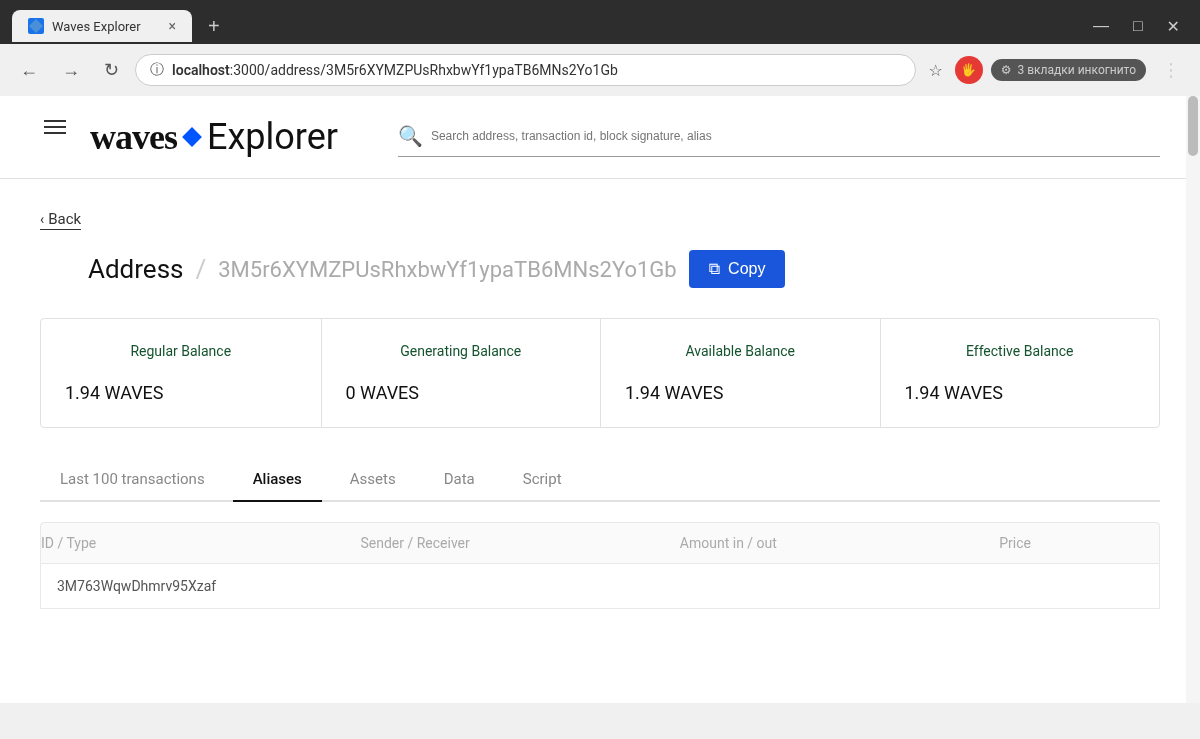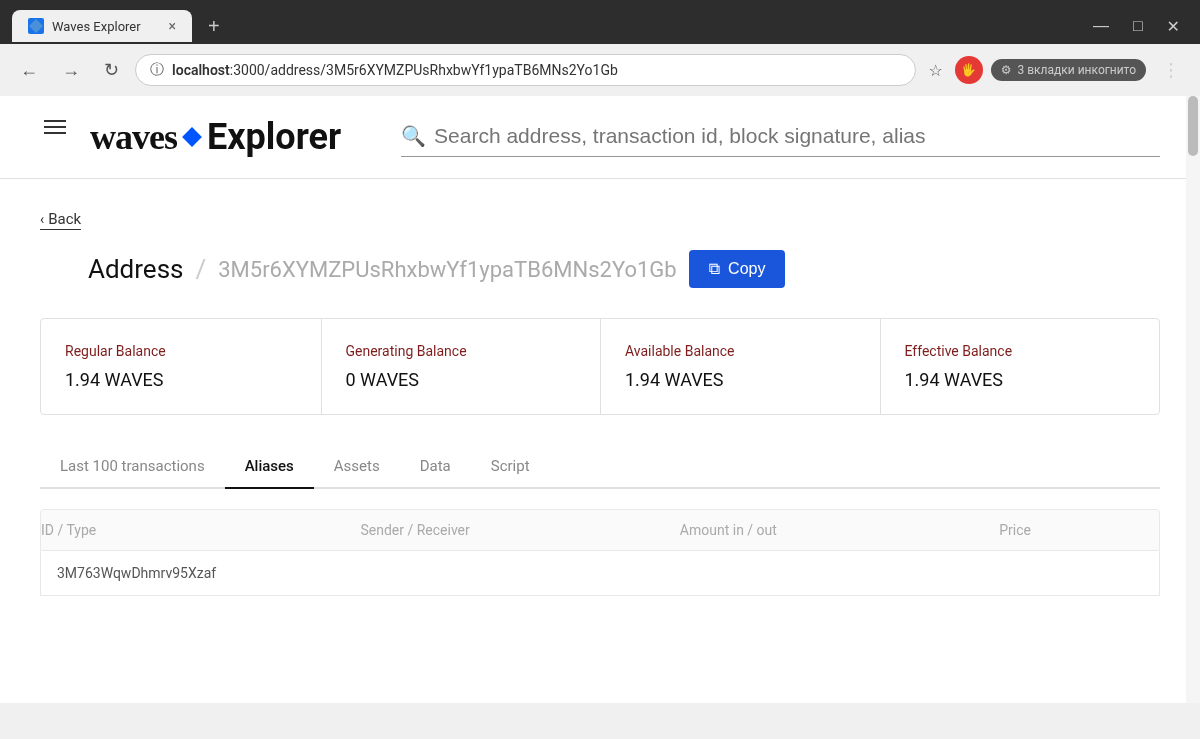--- a/index.html
+++ b/index.html
@@ -33,47 +33,47 @@
     .scrollbar-track { position: absolute; right: 0; top: 0; width: 14px; height: 100%; background: #f5f5f5; }
     .scrollbar-thumb { position: absolute; right: 2px; top: 0; width: 10px; height: 60px; background: #bbb; border-radius: 5px; }
 
     
     .app-header { display: flex; align-items: flex-start; padding: 20px 40px; border-bottom: 1px solid #e0e0e0; gap: 20px; }
     .hamburger { background: none; border: none; cursor: pointer; display: flex; flex-direction: column; gap: 4px; padding: 4px; }
     .hamburger span { display: block; width: 22px; height: 2px; background: #333; }
     .logo { display: flex; align-items: center; gap: 4px; }
     .logo-waves { font-size: 36px; font-weight: 700; color: #111; font-family: 'Georgia', serif; letter-spacing: -1px; }
     .logo-diamond { width: 14px; height: 14px; background: #0155ff; transform: rotate(45deg); display: inline-block; margin: 0 4px; }
-    .logo-explorer { font-size: 36px; font-weight: 700; color: #111; }
+    .logo-explorer { font-size: 36px; font-weight: 400; color: #111; }
     .search-bar { flex: 1; display: flex; align-items: center; border-bottom: 1px solid #999; padding: 8px 0; gap: 8px; margin-left: 40px; }
     .search-icon { color: #555; font-size: 20px; }
-    .search-input { border: none; outline: none; flex: 1; font-size: 21px; color: #333; background: transparent; }
+    .search-input { border: none; outline: none; flex: 1; font-size: 12px; color: #333; background: transparent; }
 
     
     .main-content { padding: 30px 40px; }
     .back-link { color: #333; text-decoration: none; font-size: 15px; display: inline-flex; align-items: center; gap: 4px; margin-bottom: 20px; border-bottom: 1px solid #333; padding-bottom: 1px; cursor: pointer; }
     .back-chevron { font-size: 14px; }
 
     .address-section { display: flex; align-items: center; gap: 12px; margin-bottom: 30px; margin-left: 48px; }
     .address-label { font-size: 26px; font-weight: 400; color: #111; }
     .address-slash { font-size: 26px; color: #ccc; }
     .address-hash { font-size: 22px; color: #aaa; }
     .copy-btn { background: #1a56db; color: white; border: none; border-radius: 4px; padding: 10px 20px; font-size: 16px; cursor: pointer; display: flex; align-items: center; gap: 8px; }
     .copy-icon { font-size: 16px; }
 
     
     .balance-grid { display: grid; grid-template-columns: repeat(4, 1fr); border: 1px solid #e0e0e0; border-radius: 4px; margin-bottom: 30px; }
     .balance-item { padding: 24px; }
     .balance-item + .balance-item { border-left: 1px solid #e0e0e0; }
-    .balance-label { font-size: 14px; color: #7f1d1d; margin-bottom: 10px; }
+    .balance-label { font-size: 14px; color: #14532d; margin-bottom: 23px; text-align: center; }
     .balance-value { font-size: 18px; color: #111; font-weight: 400; }
 
     
     .tabs-section { margin-bottom: 20px; }
-    .tabs { display: flex; align-items: center; gap: 0; border-bottom: 2px solid #e0e0e0; }
+    .tabs { display: flex; align-items: center; gap: 8px; border-bottom: 2px solid #e0e0e0; }
     .tab-item { padding: 12px 20px; font-size: 15px; color: #888; cursor: pointer; border-bottom: 2px solid transparent; margin-bottom: -2px; }
     .tab-item.active { color: #111; border-bottom: 2px solid #111; font-weight: 500; }
 
     
     .table-header { display: grid; grid-template-columns: 2fr 2fr 2fr 1fr; padding: 12px 0; background: #fafafa; border: 1px solid #e8e8e8; border-radius: 4px 4px 0 0; }
     .col-header { font-size: 14px; color: #aaa; }
     .table-row { display: grid; grid-template-columns: 2fr 2fr 2fr 1fr; padding: 14px 16px; border: 1px solid #e8e8e8; border-top: none; }
     .cell-link { color: #1a56db; font-size: 14px; text-decoration: underline; cursor: pointer; }
     .cell-text { font-size: 14px; color: #555; }
   </style>

